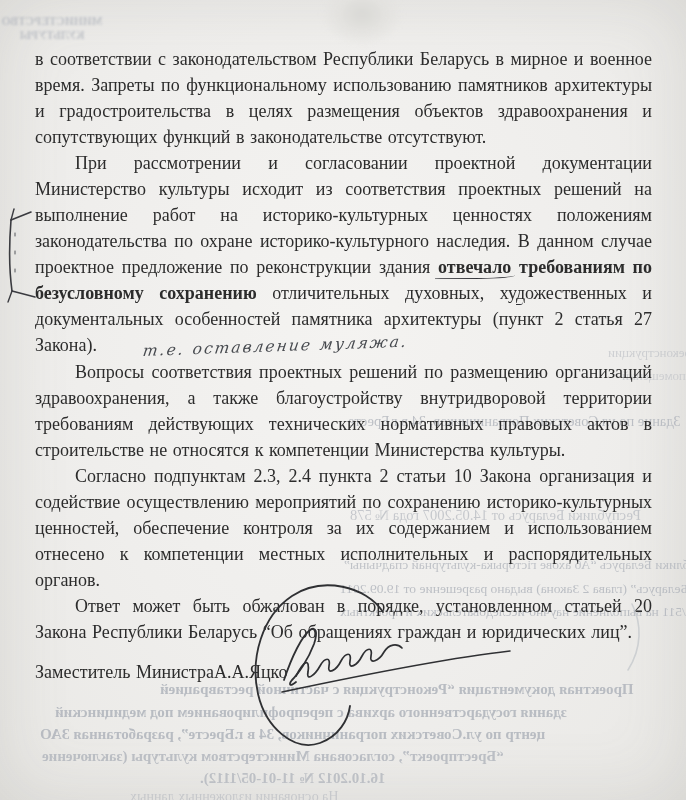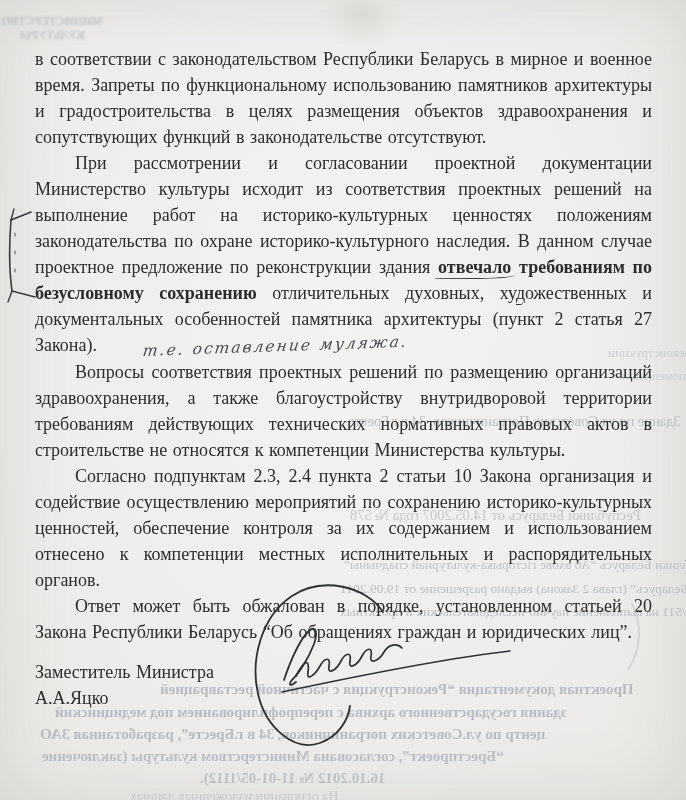--- a/index.html
+++ b/index.html
@@ -65,21 +65,20 @@
     letter-spacing:2px;
     color:#474a4f;
     transform:rotate(-2deg) skewX(-10deg);
     position:relative;top:1px;
     white-space:nowrap;
   }
 
   .sign-row{
     display:flex;align-items:baseline;
     margin-top:14px;
-    flex-direction:column;
   }
   .sign-row .name{padding-right:27px;}
 
   
   .marks{position:absolute;pointer-events:none;}
   svg path{fill:none;stroke-linecap:round;stroke-linejoin:round;}
 </style>
 </head>
 <body>
 

